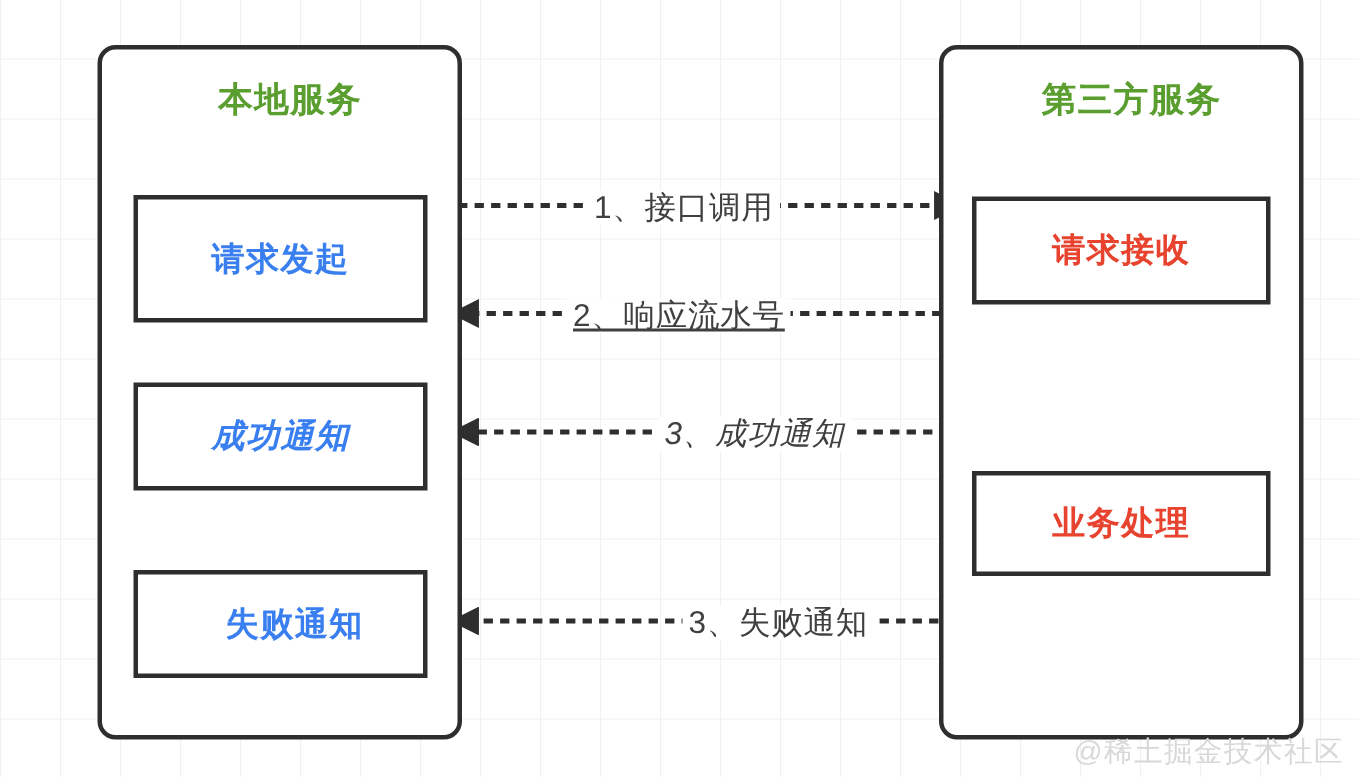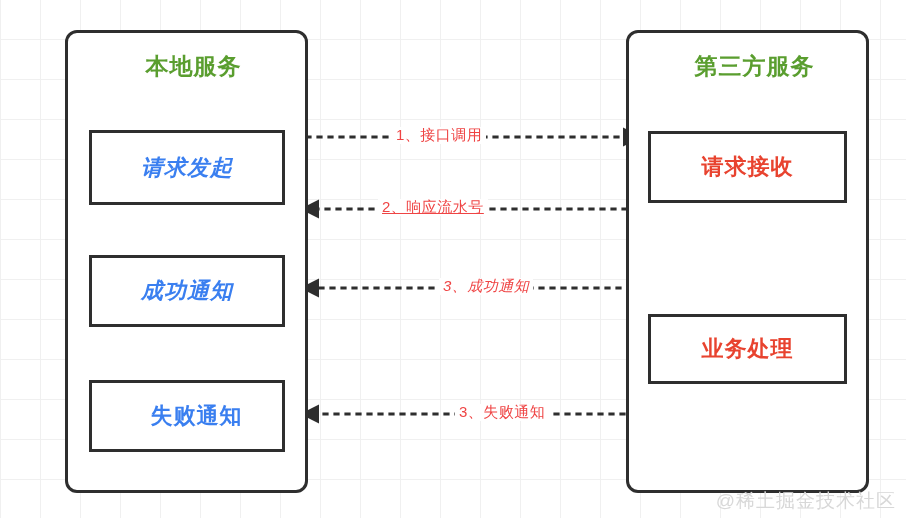--- a/index.html
+++ b/index.html
@@ -60,40 +60,40 @@
     display: flex;
     align-items: center;
     justify-content: center;
     font-size: 22px;
     font-weight: 700;
     letter-spacing: 1px;
   }
   .node.blue { color: #3a7ff0; }
   .node.red  { color: #e8432f; }
 
-  #node-request-send     { left: 89px;  top: 130px; width: 196px; height: 75px; font-style: italic; }
+  #node-request-send     { left: 89px;  top: 130px; width: 196px; height: 85px; }
   #node-success-notify   { left: 89px;  top: 255px; width: 196px; height: 72px; font-style: italic; }
   #node-fail-notify      { left: 89px;  top: 380px; width: 196px; height: 72px; padding-left: 19px; }
 
   #node-request-receive  { left: 648px; top: 131px; width: 199px; height: 72px; }
   #node-business-process { left: 648px; top: 314px; width: 199px; height: 70px; text-align: right; }
 
   
   #connectors {
     position: absolute;
     left: 0; top: 0;
     width: 906px; height: 518px;
     pointer-events: none;
   }
 
   
   .edge-label {
     position: absolute;
-    font-size: 15px;
-    color: #ef4444;
+    font-size: 21px;
+    color: #404040;
     background: #ffffff;
     padding: 0 4px;
     white-space: nowrap;
     line-height: 1.1;
     letter-spacing: 0.5px;
   }
   #label-1 { left: 392px; top: 127px; }
   #label-2 { left: 378px; top: 199px; text-decoration: underline; }
   #label-3 { left: 439px; top: 278px; font-style: italic; }
   #label-4 { left: 455px; top: 404px; }

